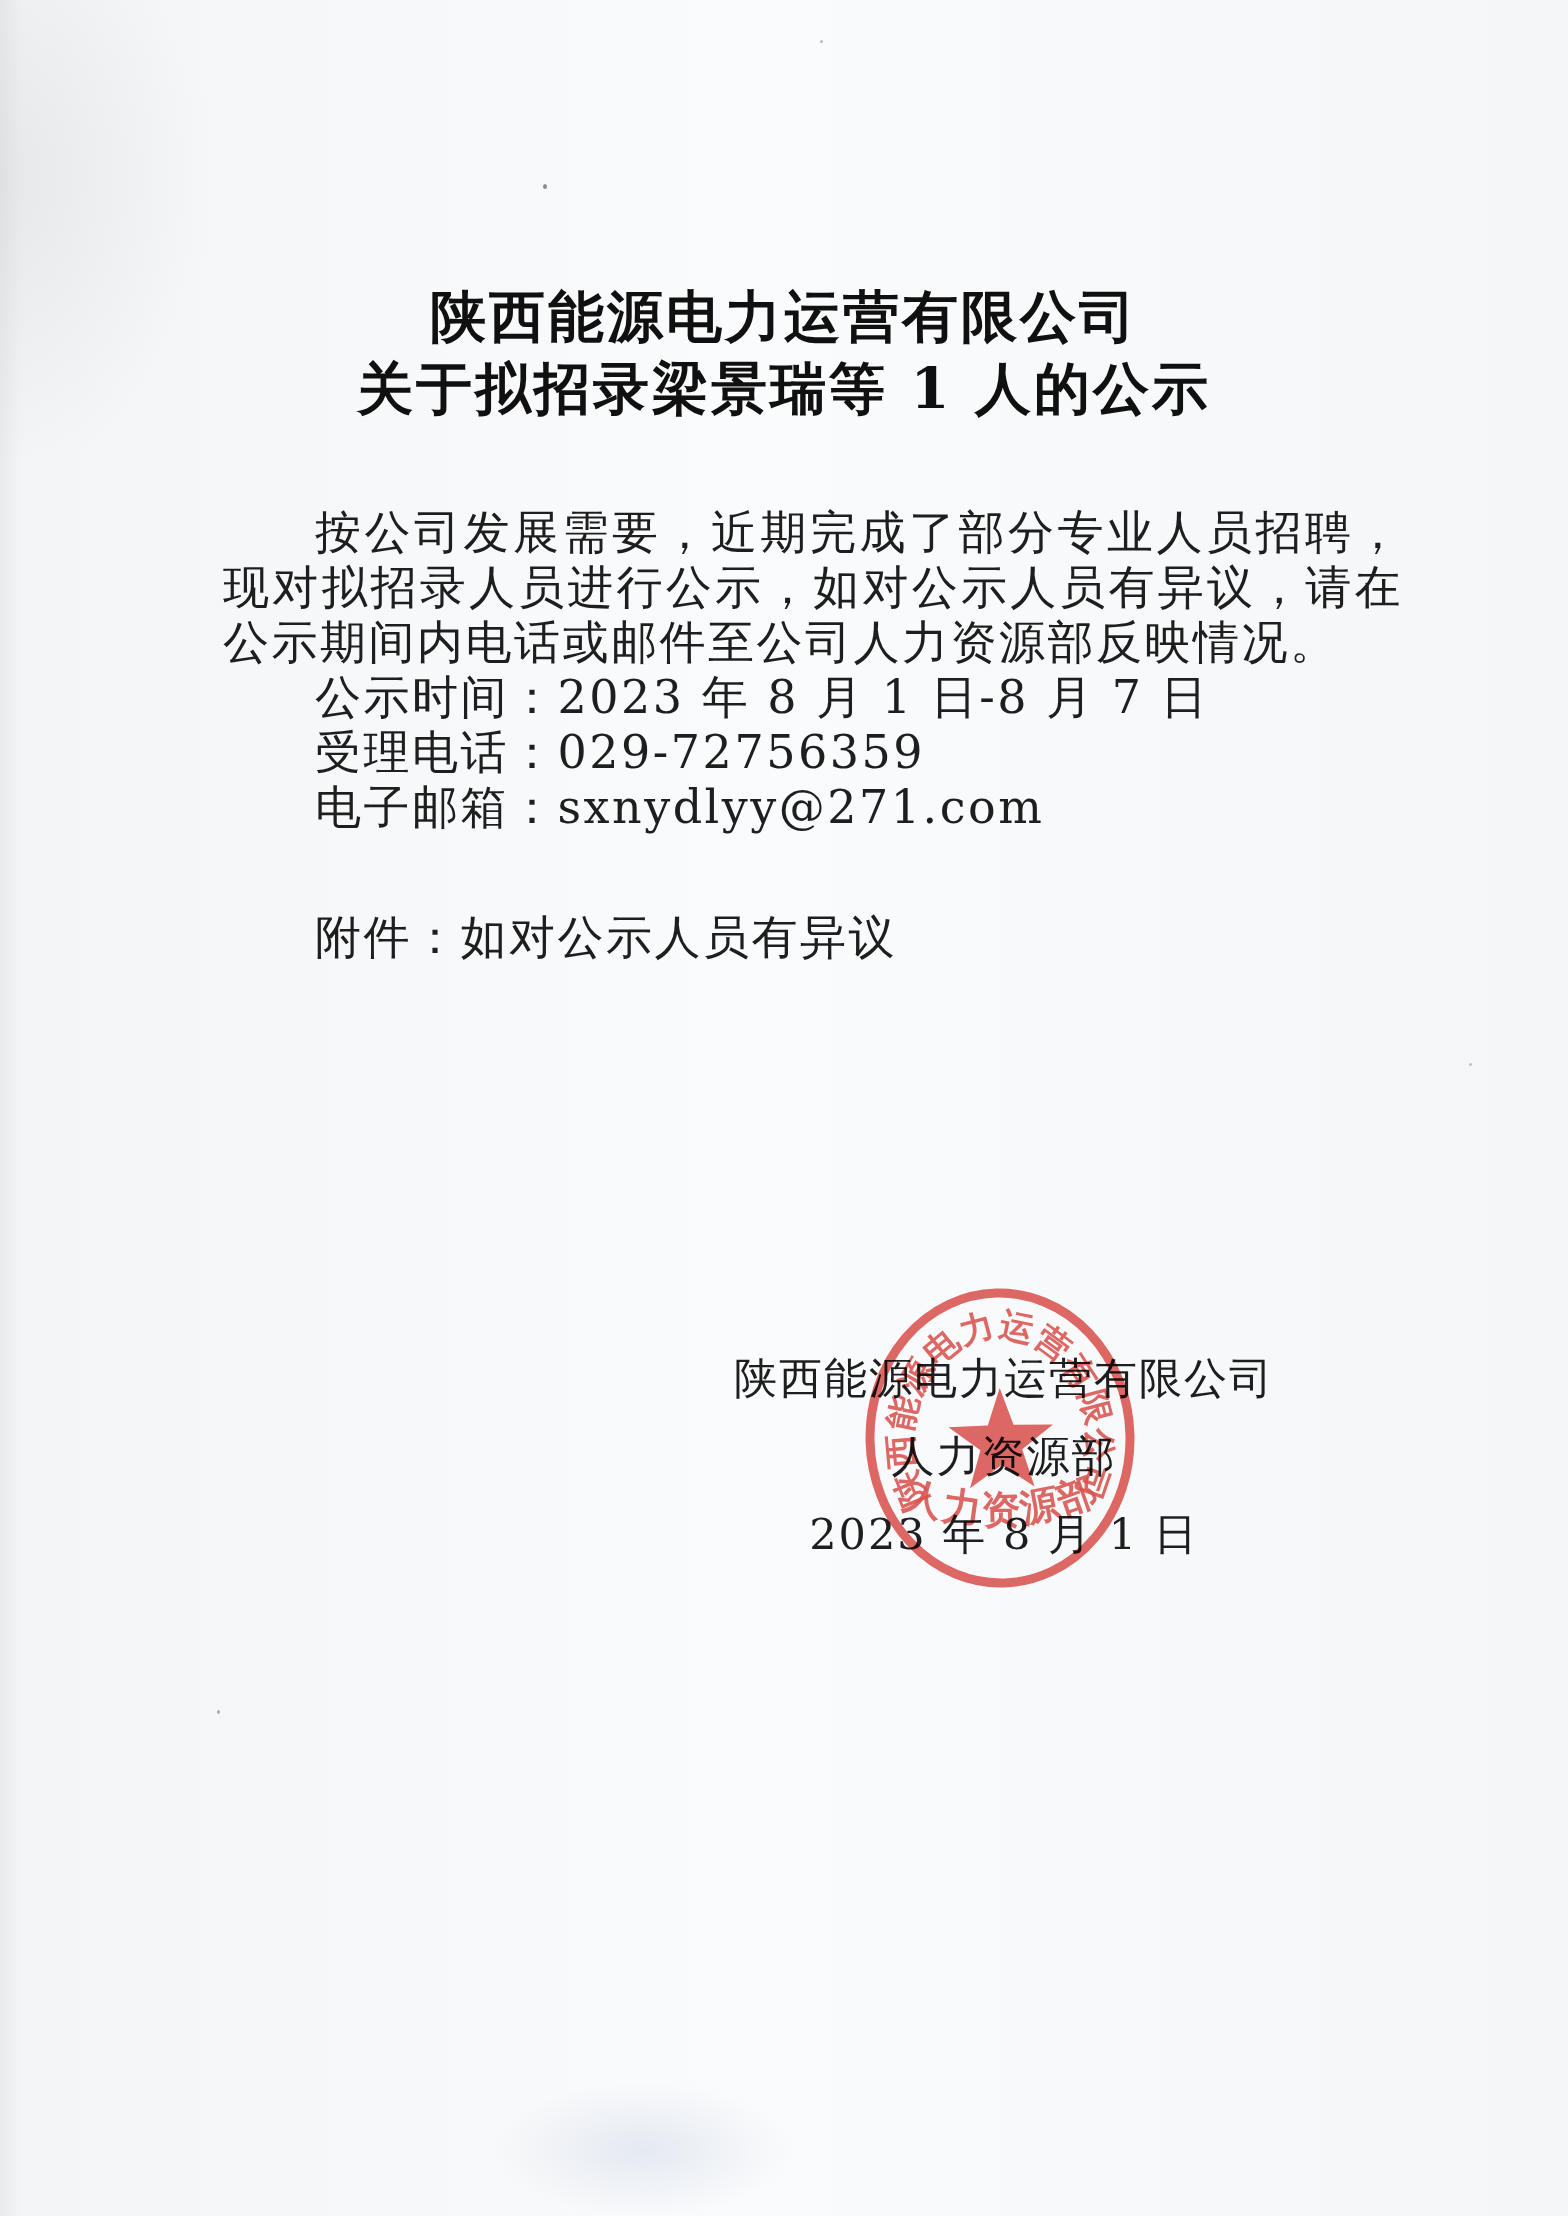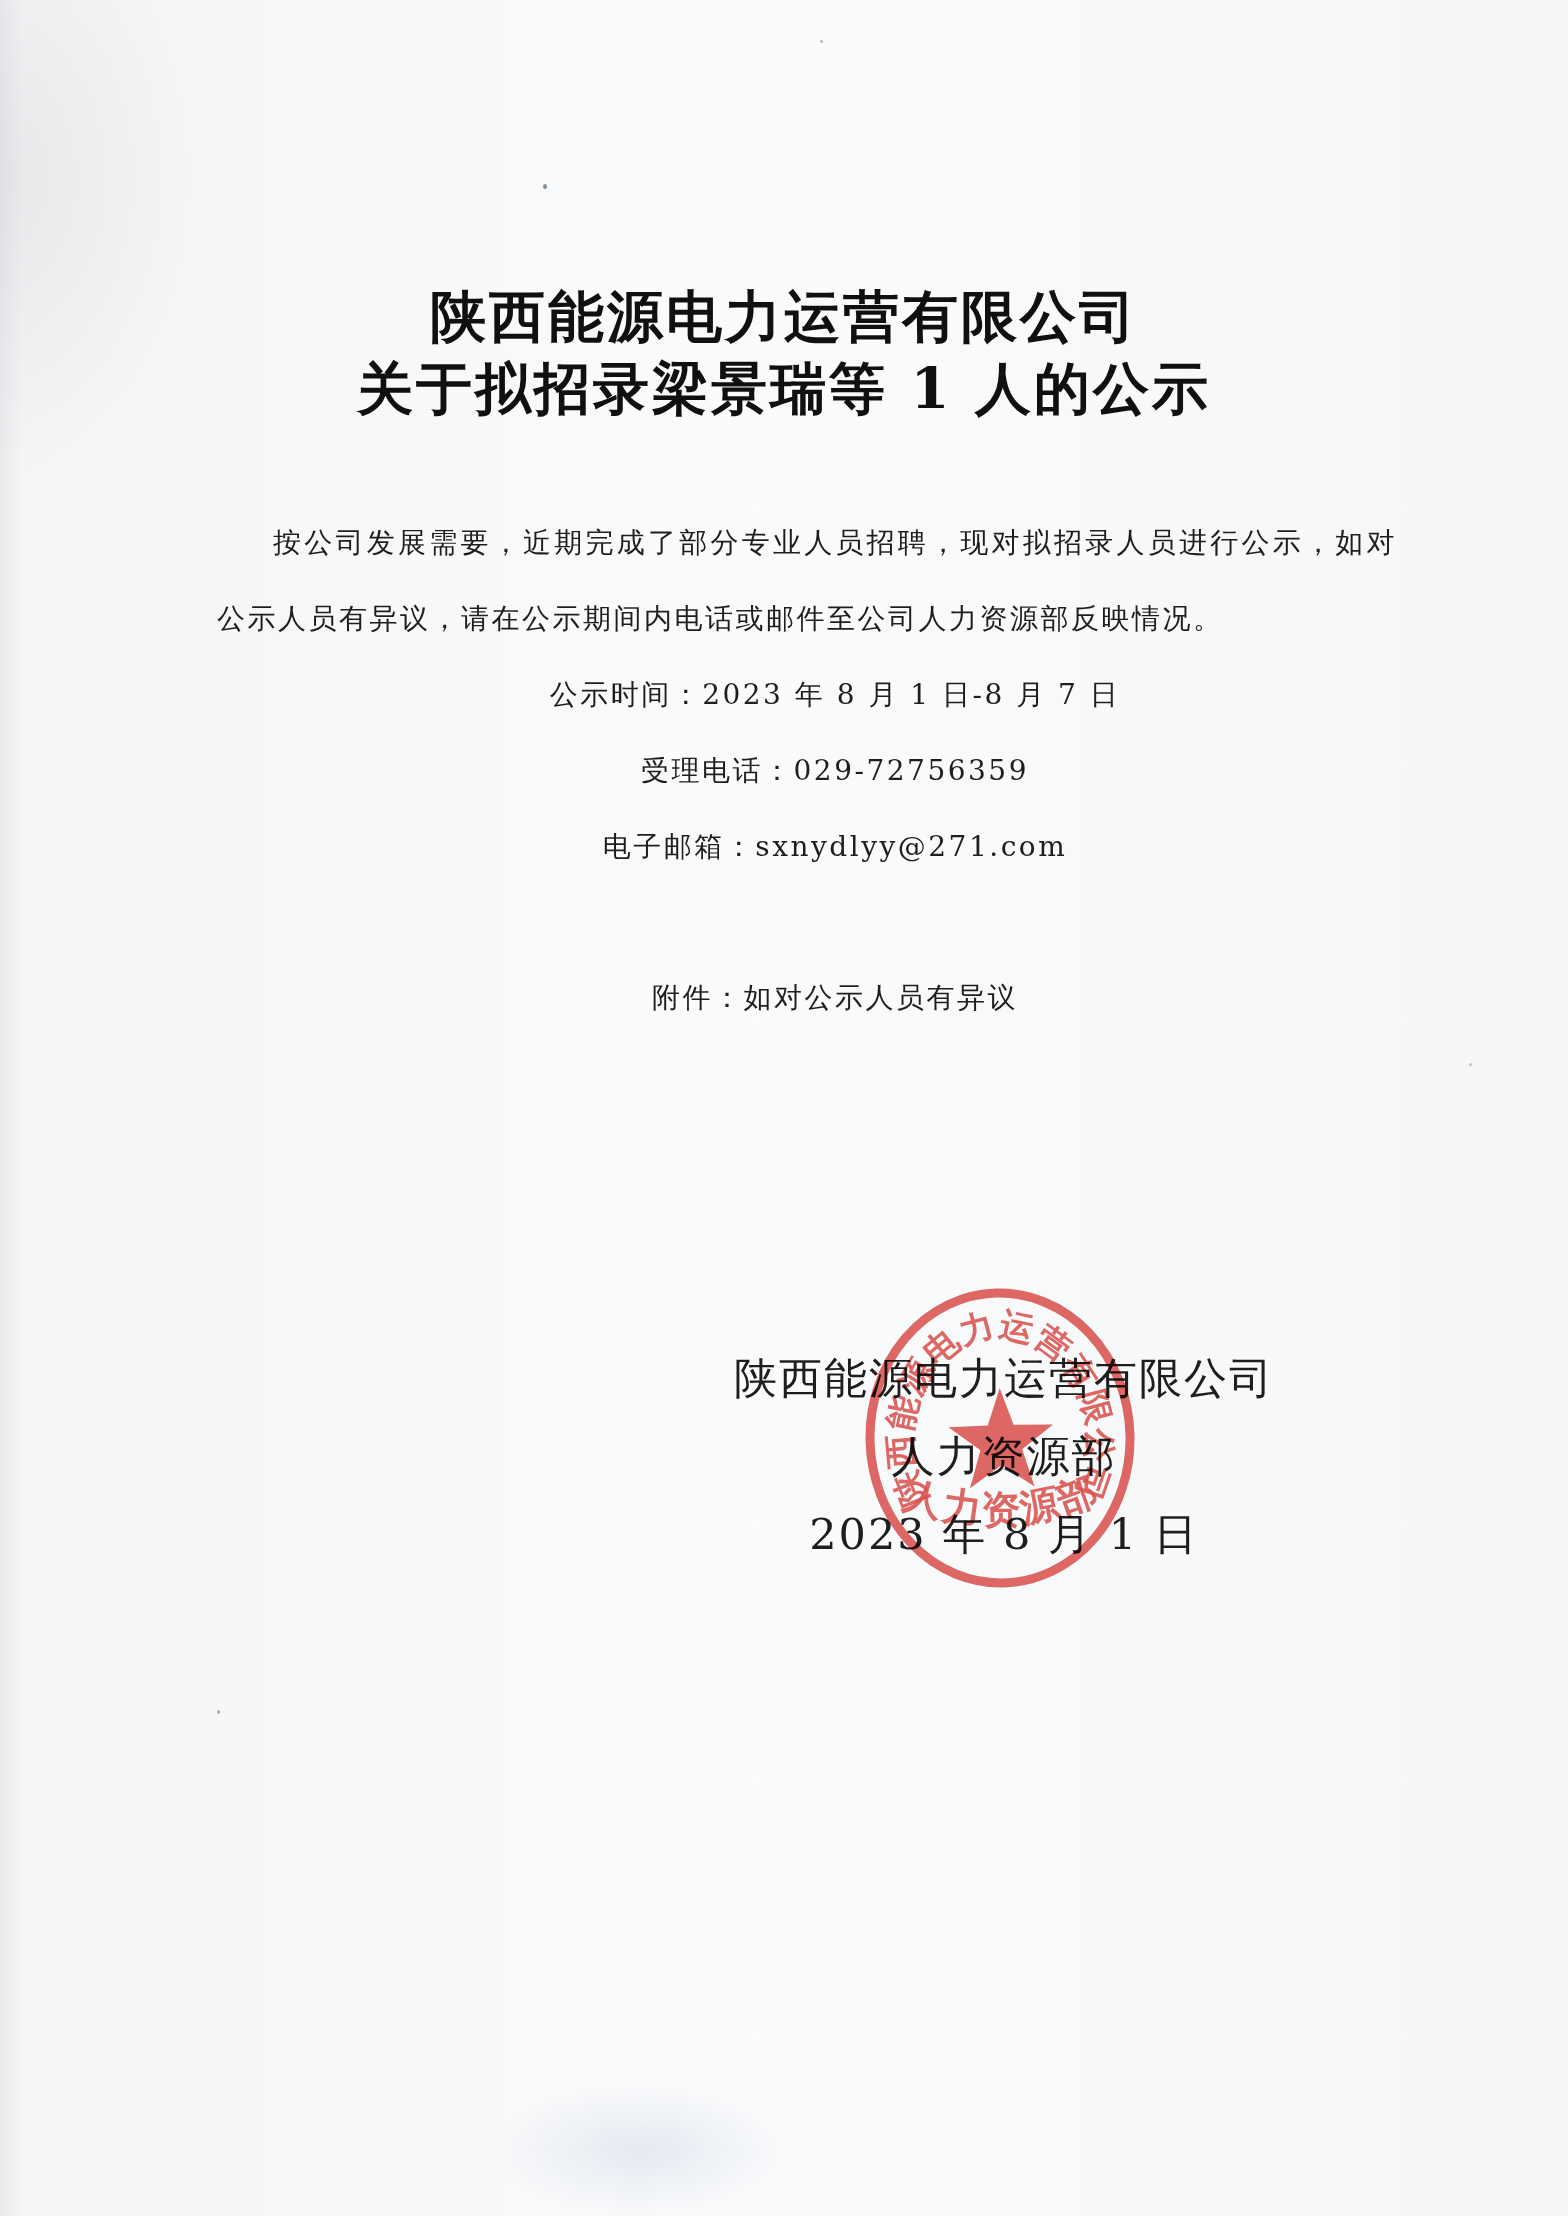--- a/index.html
+++ b/index.html
@@ -18,27 +18,27 @@
     padding-left: 24px;
   }
 
   .title-block {
     position: absolute; top: 280px; left: 0; width: 1568px;
     text-align: center; line-height: 72px;
     font-size: 56px; font-weight: bold; color: #101011;
     letter-spacing: 3px;
   }
   .body-block {
-    position: absolute; top: 505px; left: 217px; width: 1180px;
-    font-size: 28px; line-height: 76px; letter-spacing: 2.5px;
+    position: absolute; top: 505px; left: 223px; width: 1180px;
+    font-size: 46px; line-height: 55px; letter-spacing: 2.5px;
     color: #1e1e1f;
   }
   .body-block p { margin: 0; }
   .para { text-indent: 2em; text-align: justify; }
-  .detail-line { text-indent: 2em; white-space: nowrap; text-align: center; }
+  .detail-line { text-indent: 2em; white-space: nowrap; }
   .attachment { margin-top: 75px !important; }
 
   .signature-block {
     position: absolute; top: 1339px; left: 704px; width: 600px;
     text-align: center; font-size: 43px; line-height: 78px;
     letter-spacing: 2px; color: #1e1e1f;
   }
 
   .stamp {
     position: absolute; left: 858px; top: 1284px;

